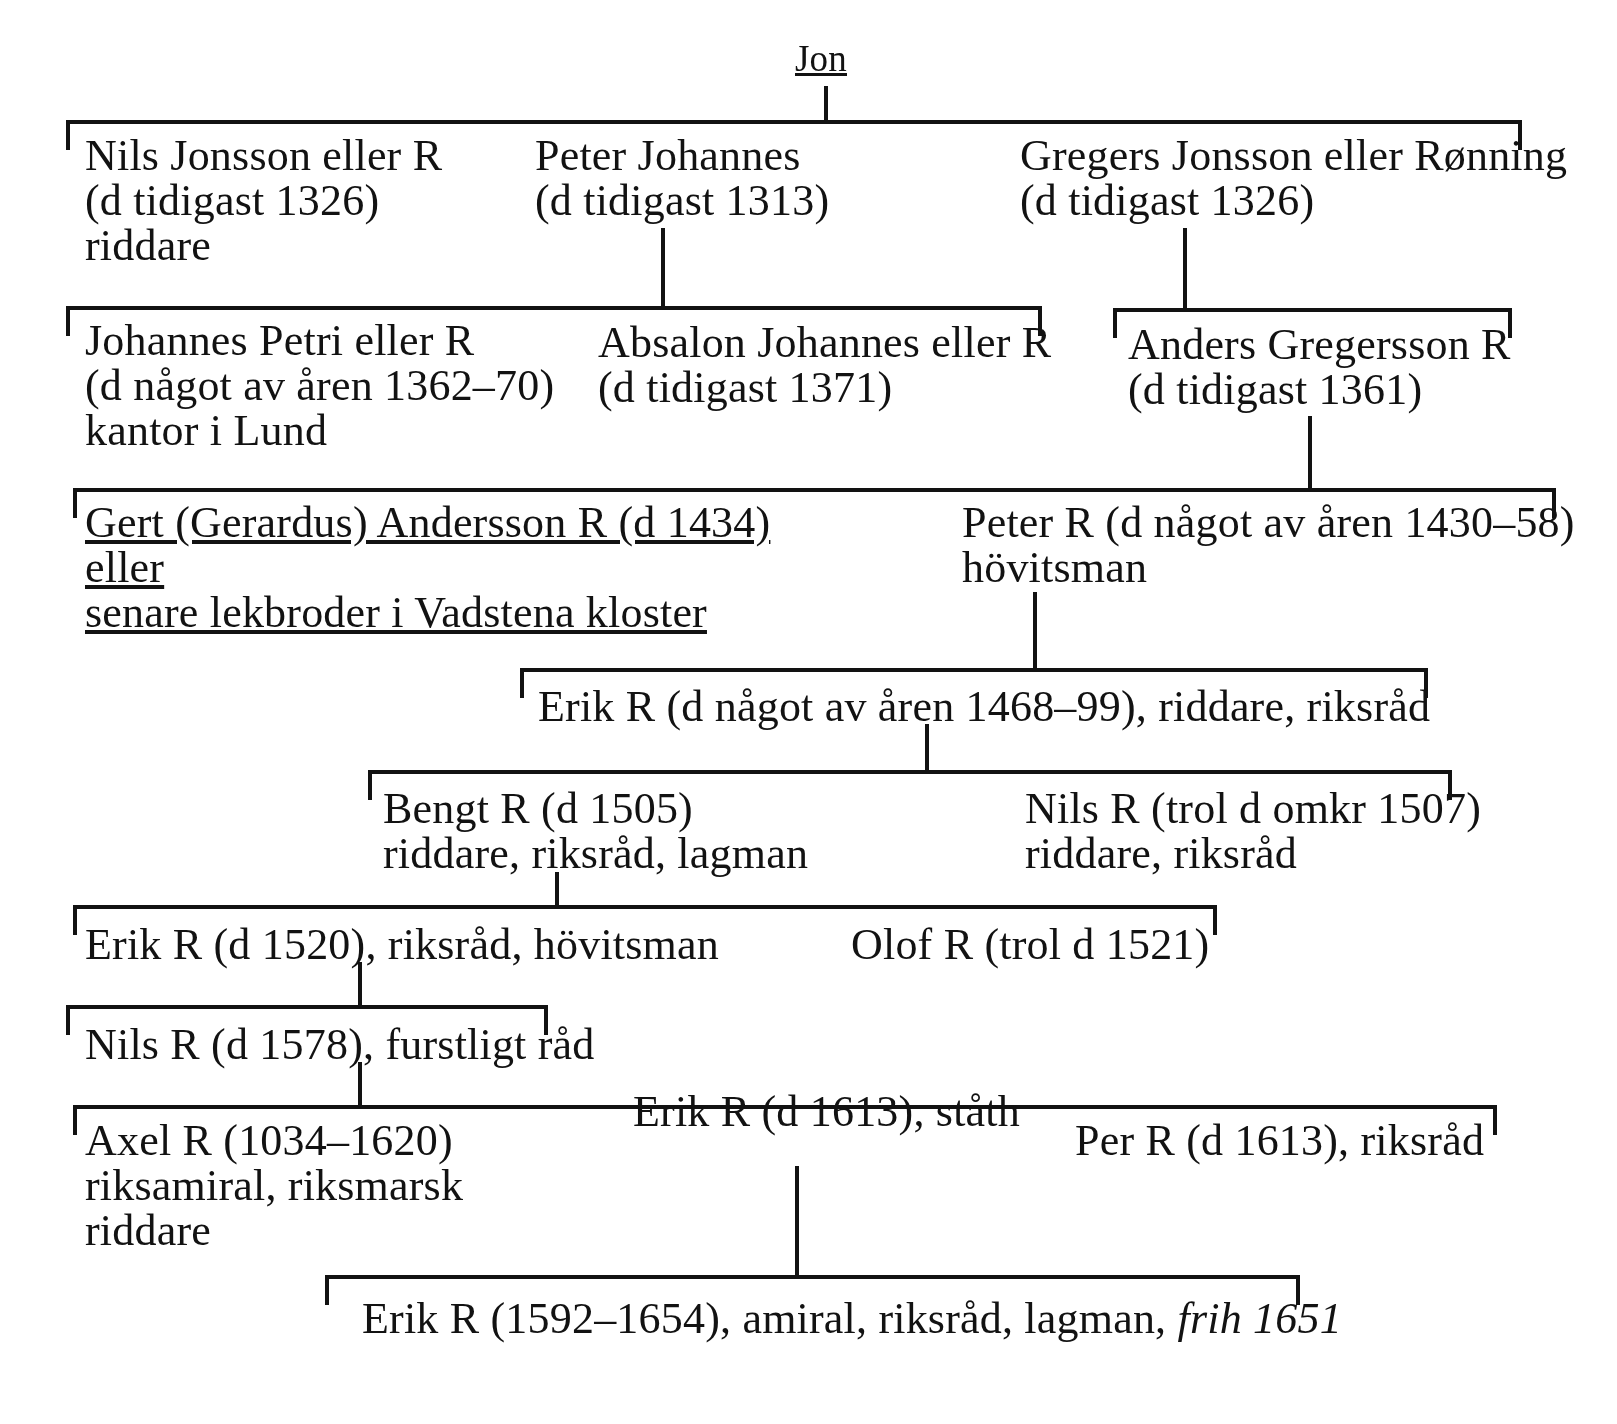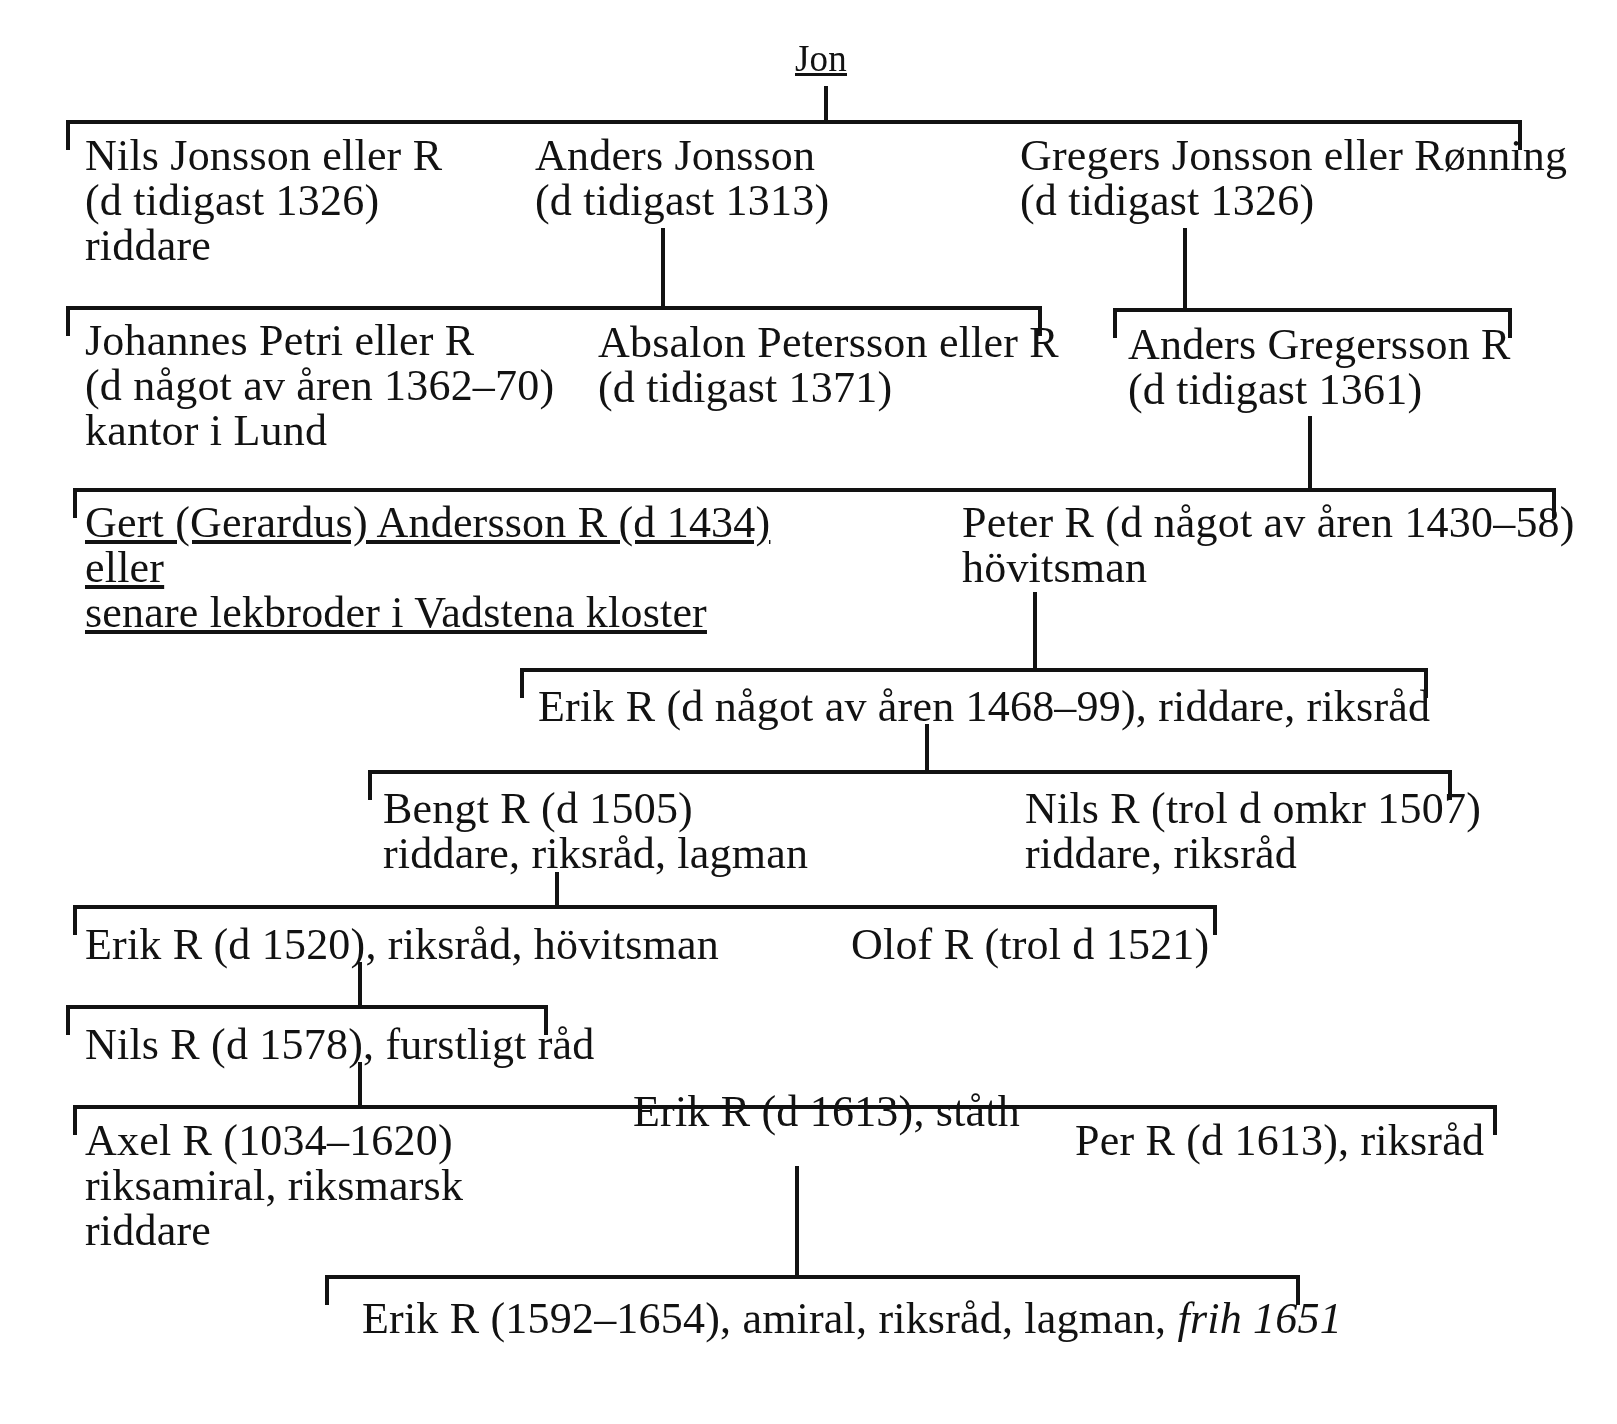--- a/index.html
+++ b/index.html
@@ -44,37 +44,37 @@
   <div>Jon</div>
 </div>
 
 <div class="node" style="left:85px;top:133px;">
   <div>Nils Jonsson eller R</div>
   <div>(d tidigast 1326)</div>
   <div>riddare</div>
 </div>
 
 <div class="node" style="left:535px;top:133px;">
-  <div>Anders Jonsson</div>
+  <div>Peter Johannes</div>
   <div>(d tidigast 1313)</div>
 </div>
 
 <div class="node" style="left:1020px;top:133px;">
   <div>Gregers Jonsson eller Rønning</div>
   <div>(d tidigast 1326)</div>
 </div>
 
 <div class="node" style="left:85px;top:318px;">
   <div>Johannes Petri eller R</div>
   <div>(d något av åren 1362–70)</div>
   <div>kantor i Lund</div>
 </div>
 
 <div class="node" style="left:598px;top:320px;">
-  <div>Absalon Petersson eller R</div>
+  <div>Absalon Johannes eller R</div>
   <div>(d tidigast 1371)</div>
 </div>
 
 <div class="node" style="left:1128px;top:322px;">
   <div>Anders Gregersson R</div>
   <div>(d tidigast 1361)</div>
 </div>
 
 <div class="node" style="left:85px;top:500px;text-decoration:underline;">
   <div>Gert (Gerardus) Andersson R (d 1434)</div>

